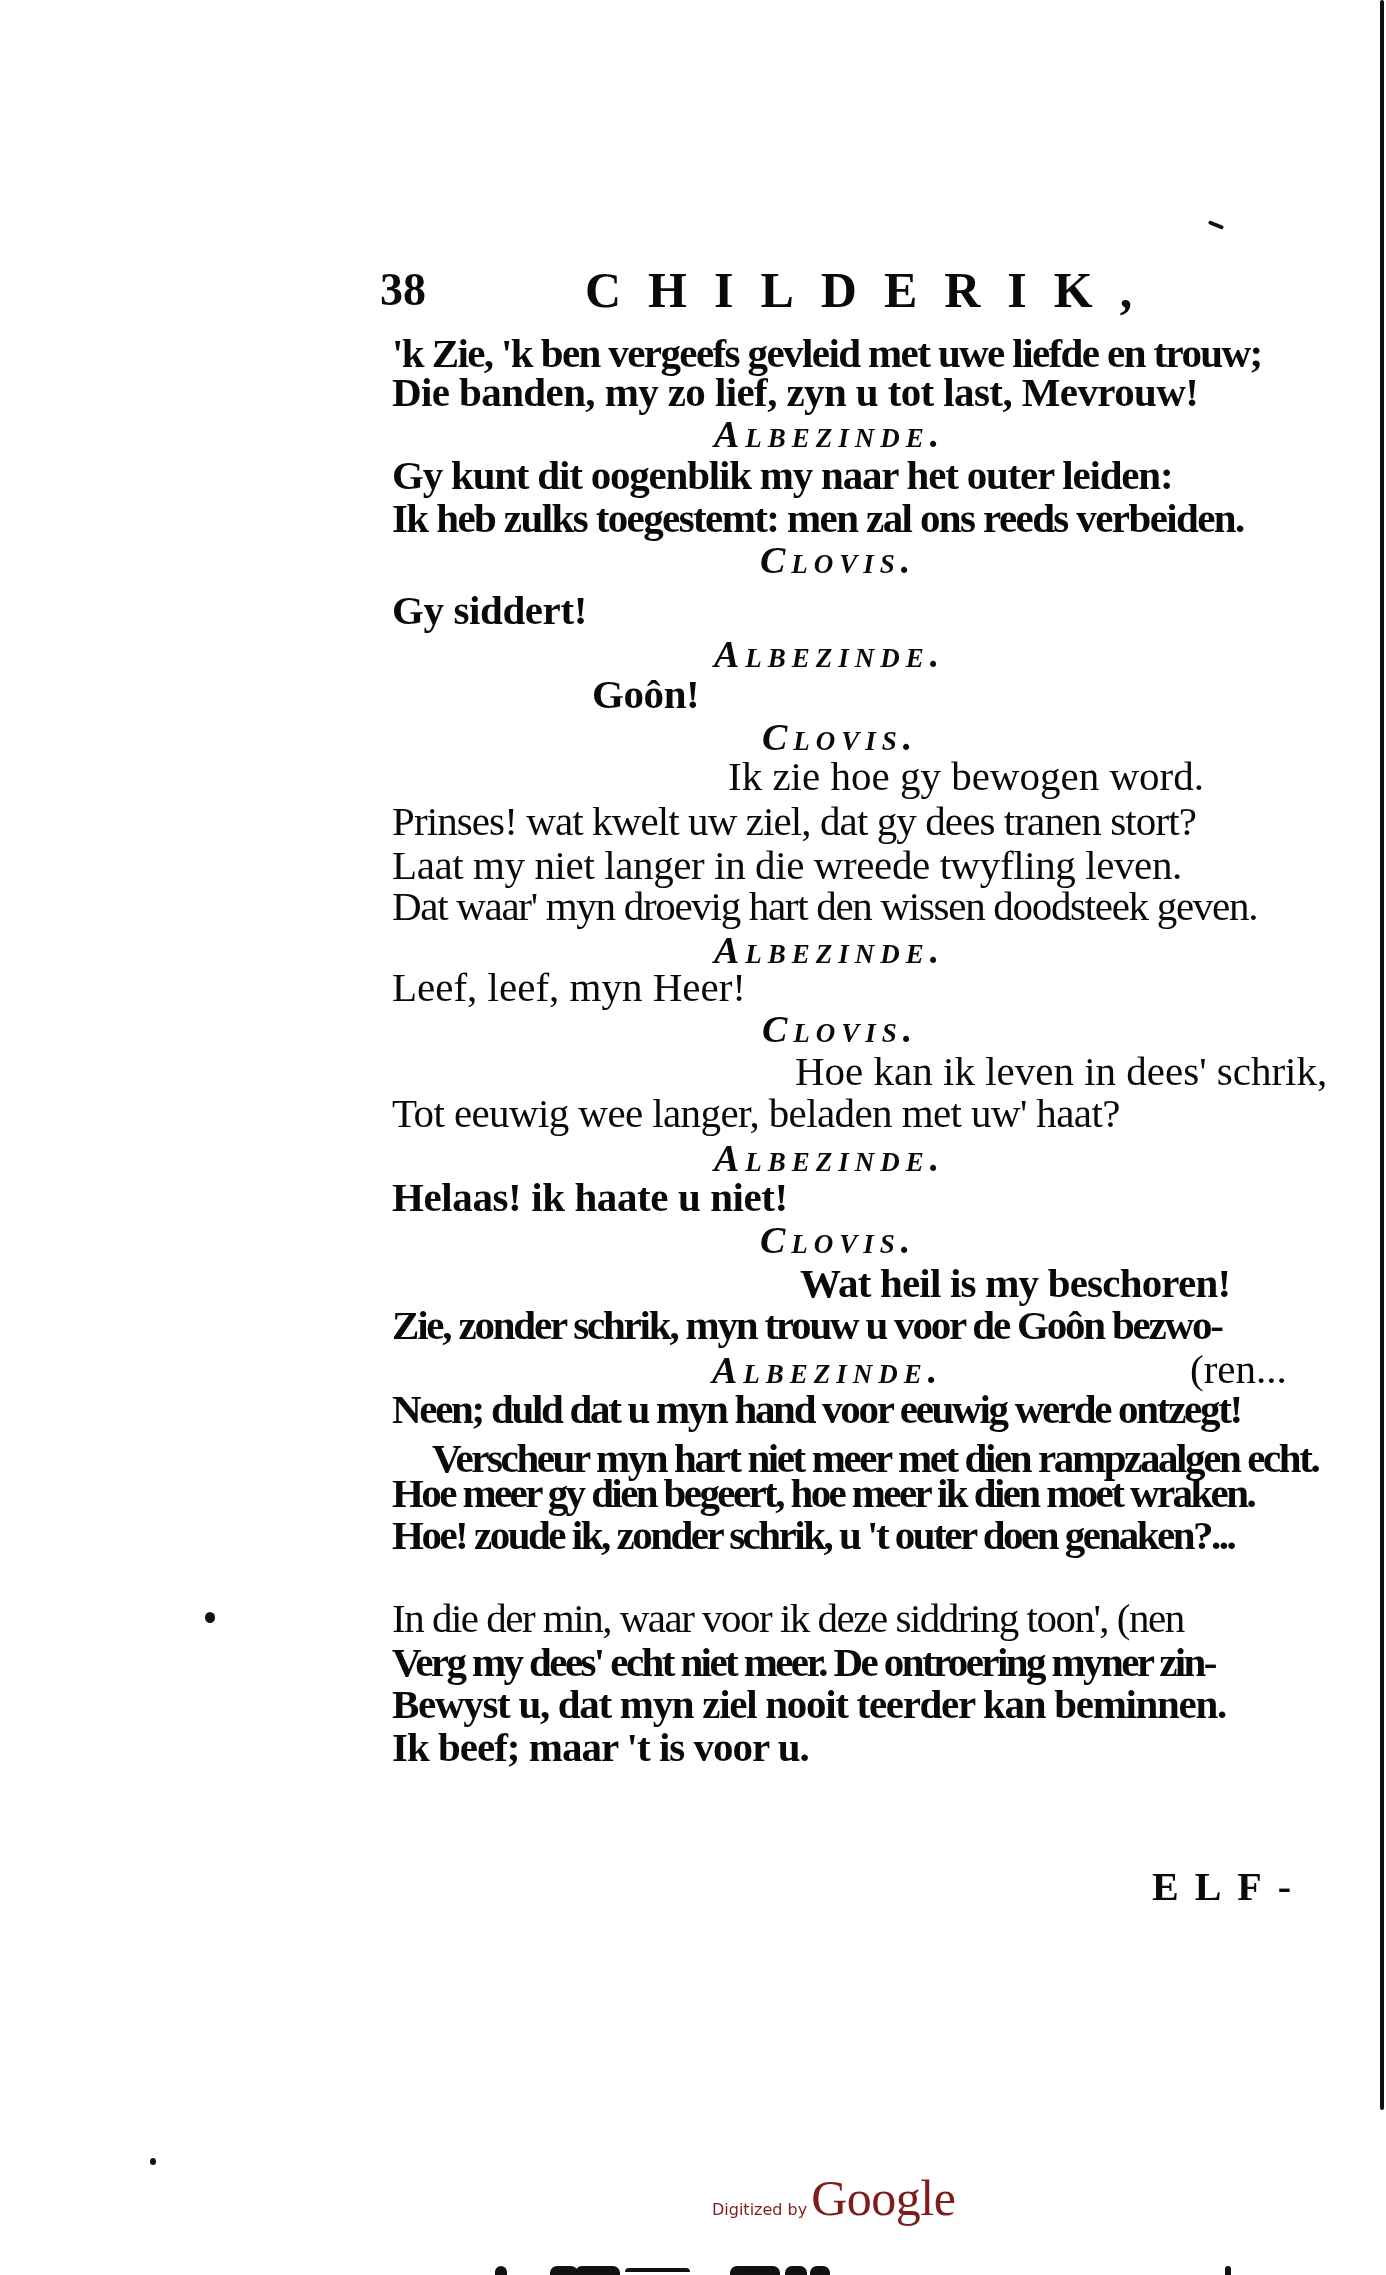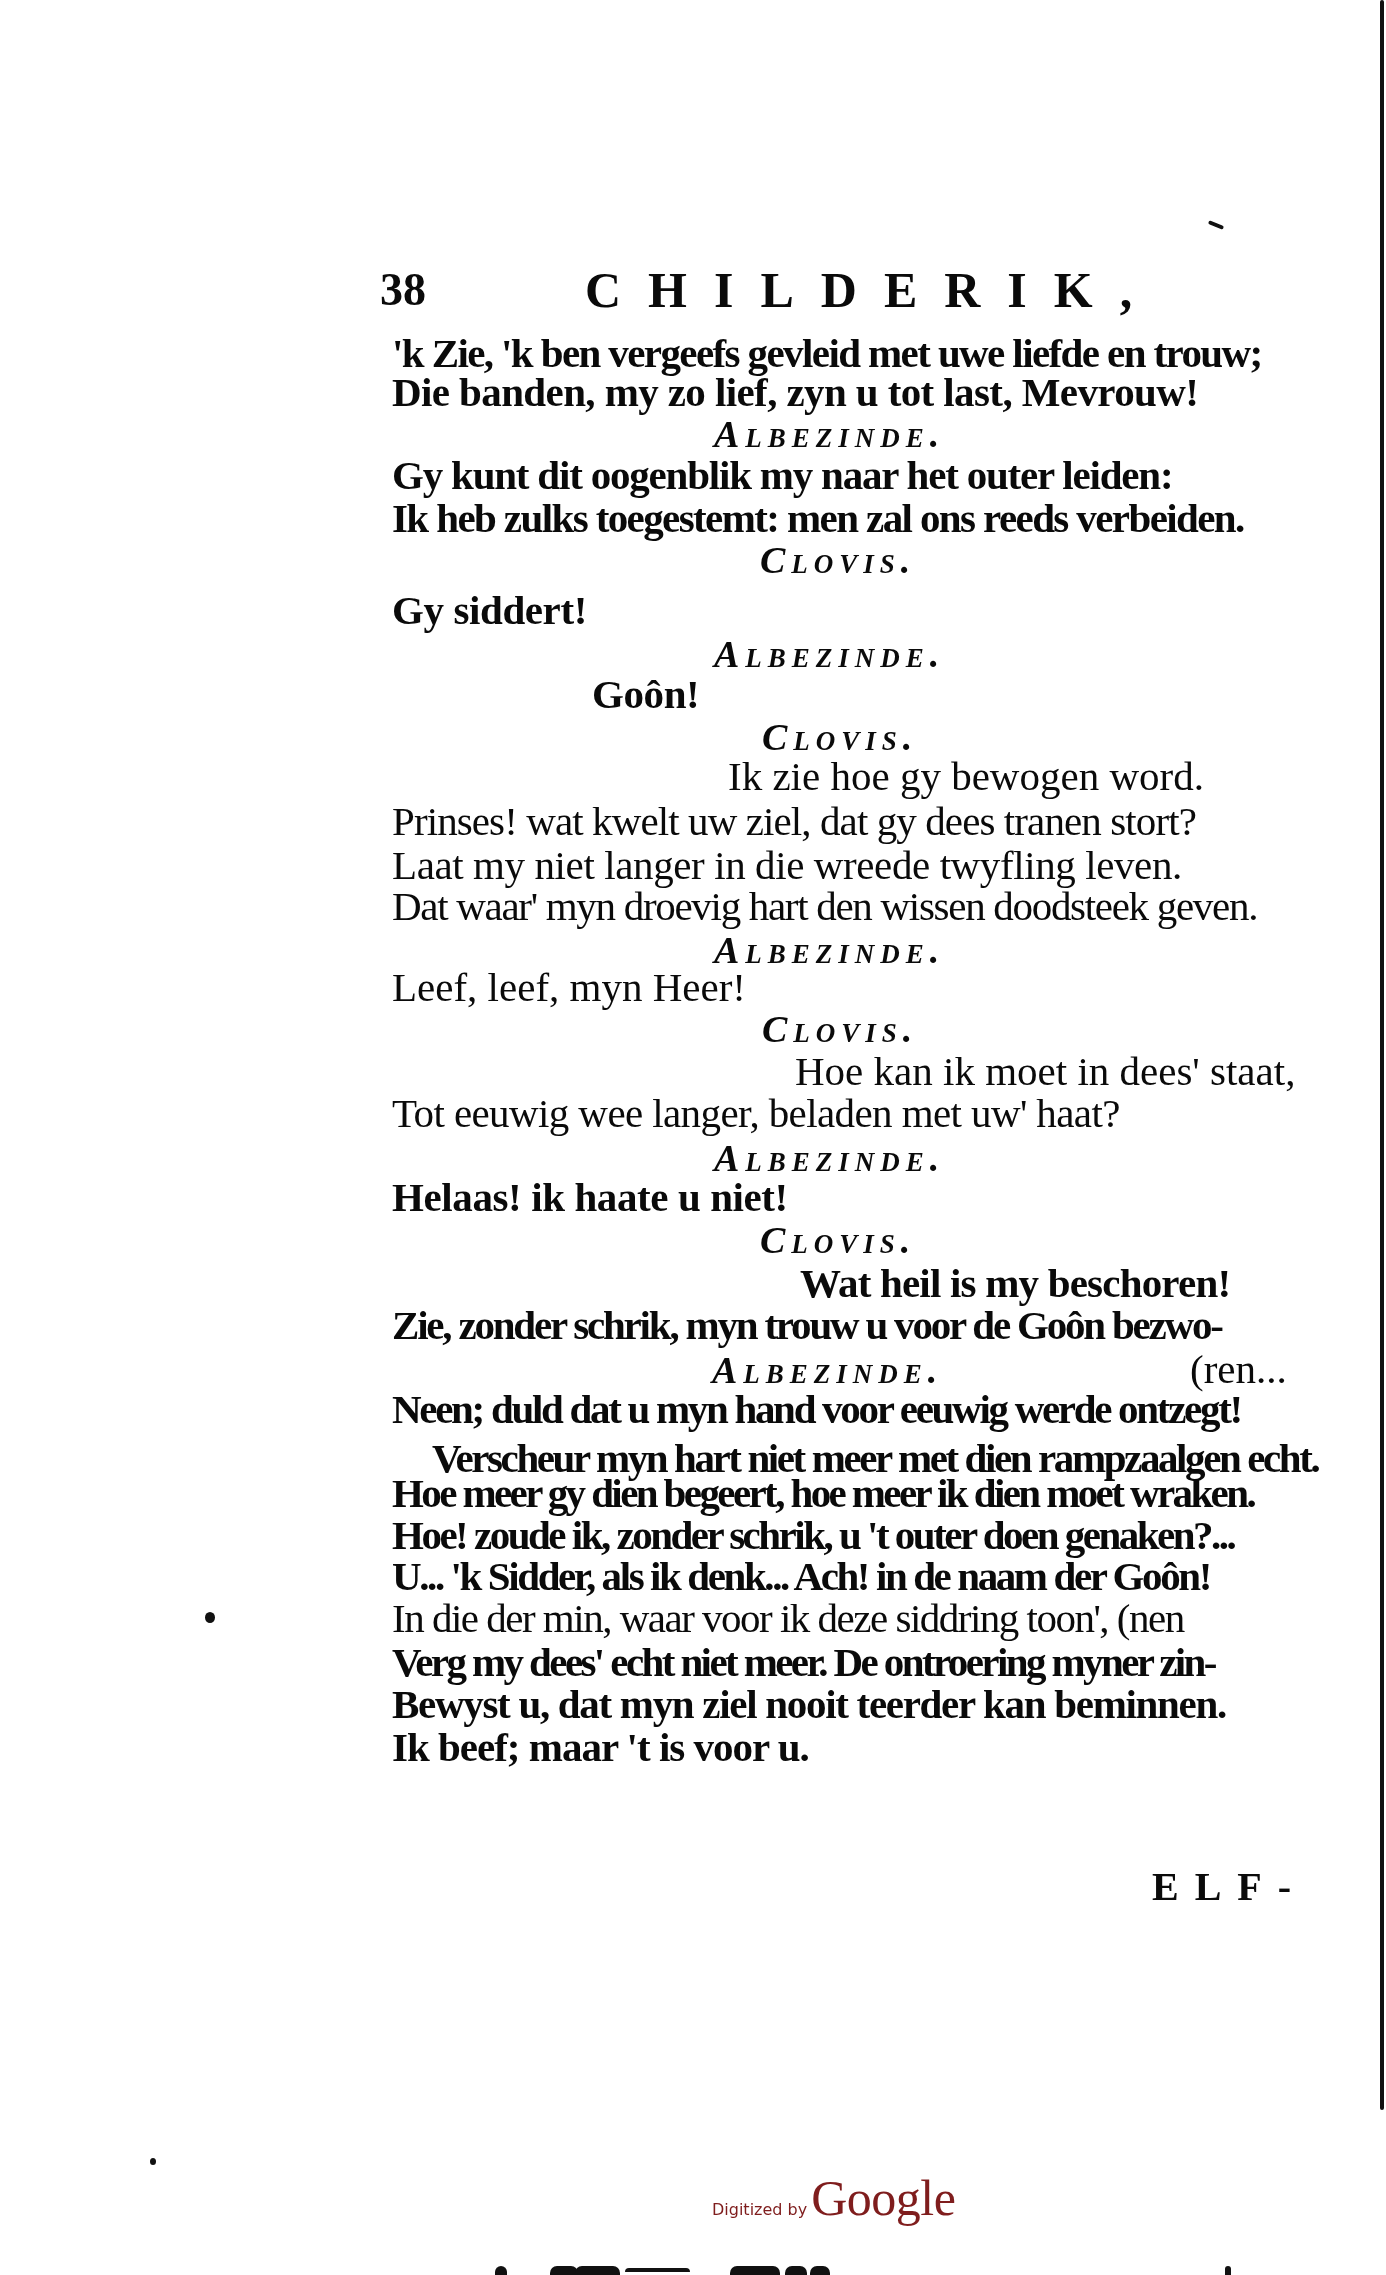--- a/index.html
+++ b/index.html
@@ -161,34 +161,33 @@
   <div class="line speaker" style="left:714px; top:632px;">Albezinde.</div>
   <div class="line verse" style="left:592px; top:672px;">Goôn!</div>
   <div class="line speaker" style="left:762px; top:715px;">Clovis.</div>
   <div class="line verse light" style="left:392px; top:799px; letter-spacing:-0.9px;">Prinses! wat kwelt uw ziel, dat gy dees tranen stort?</div>
   <div class="line verse light" style="left:728px; top:754px;">Ik zie hoe gy bewogen word.</div>
   <div class="line verse light" style="left:392px; top:843px; letter-spacing:-0.4px;">Laat my niet langer in die wreede twyfling leven.</div>
   <div class="line verse light" style="left:392px; top:884px; letter-spacing:-1.3px;">Dat waar' myn droevig hart den wissen doodsteek geven.</div>
   <div class="line speaker" style="left:714px; top:928px;">Albezinde.</div>
   <div class="line verse light" style="left:392px; top:965px;">Leef, leef, myn Heer!</div>
   <div class="line speaker" style="left:762px; top:1007px;">Clovis.</div>
-  <div class="line verse light" style="left:795px; top:1049px;">Hoe kan ik moet in dees' staat,</div>
+  <div class="line verse light" style="left:795px; top:1049px;">Hoe kan ik leven in dees' schrik,</div>
   <div class="line verse light" style="left:392px; top:1091px; letter-spacing:-0.6px;">Tot eeuwig wee langer, beladen met uw' haat?</div>
   <div class="line speaker" style="left:714px; top:1136px;">Albezinde.</div>
   <div class="line verse" style="left:392px; top:1175px;">Helaas! ik haate u niet!</div>
   <div class="line speaker" style="left:760px; top:1218px;">Clovis.</div>
   <div class="line verse" style="left:800px; top:1261px; letter-spacing:-0.8px;">Wat heil is my beschoren!</div>
   <div class="line verse" style="left:392px; top:1303px; letter-spacing:-2.2px;">Zie, zonder schrik, myn trouw u voor de Goôn bezwo-</div>
   <div class="line speaker" style="left:712px; top:1348px;">Albezinde.</div>
   <div class="line verse light" style="left:1190px; top:1347px;">(ren...</div>
   <div class="line verse" style="left:392px; top:1387px; letter-spacing:-2.3px;">Neen; duld dat u myn hand voor eeuwig werde ontzegt!</div>
   <div class="line verse" style="left:392px; top:1436px; letter-spacing:-2.4px;margin-left:40px;">Verscheur myn hart niet meer met dien rampzaalgen echt.</div>
   <div class="line verse" style="left:392px; top:1471px; letter-spacing:-2.6px;">Hoe meer gy dien begeert, hoe meer ik dien moet wraken.</div>
   <div class="line verse" style="left:392px; top:1513px; letter-spacing:-2.5px;text-align:right;">Hoe! zoude ik, zonder schrik, u 't outer doen genaken?...</div>
-  <div class="line verse" style="left:392px; top:1554px; letter-spacing:-2.4px;">U... 'k Sidder, als ik denk... Ach! in de naam der Goôn!</div>
   <div class="line verse light" style="left:392px; top:1596px; letter-spacing:-1.5px;">In die der min, waar voor ik deze siddring toon', (nen</div>
   <div class="line verse" style="left:392px; top:1640px; letter-spacing:-2.6px;">Verg my dees' echt niet meer. De ontroering myner zin-</div>
   <div class="line verse" style="left:392px; top:1682px; letter-spacing:-1.3px;">Bewyst u, dat myn ziel nooit teerder kan beminnen.</div>
   <div class="line verse" style="left:392px; top:1725px; letter-spacing:-1px;">Ik beef; maar 't is voor u.</div>
 
   <div class="catchword">ELF-</div>
 
   <div class="watermark">
     <span class="by">Digitized by</span><span class="brand">Google</span>
   </div>

